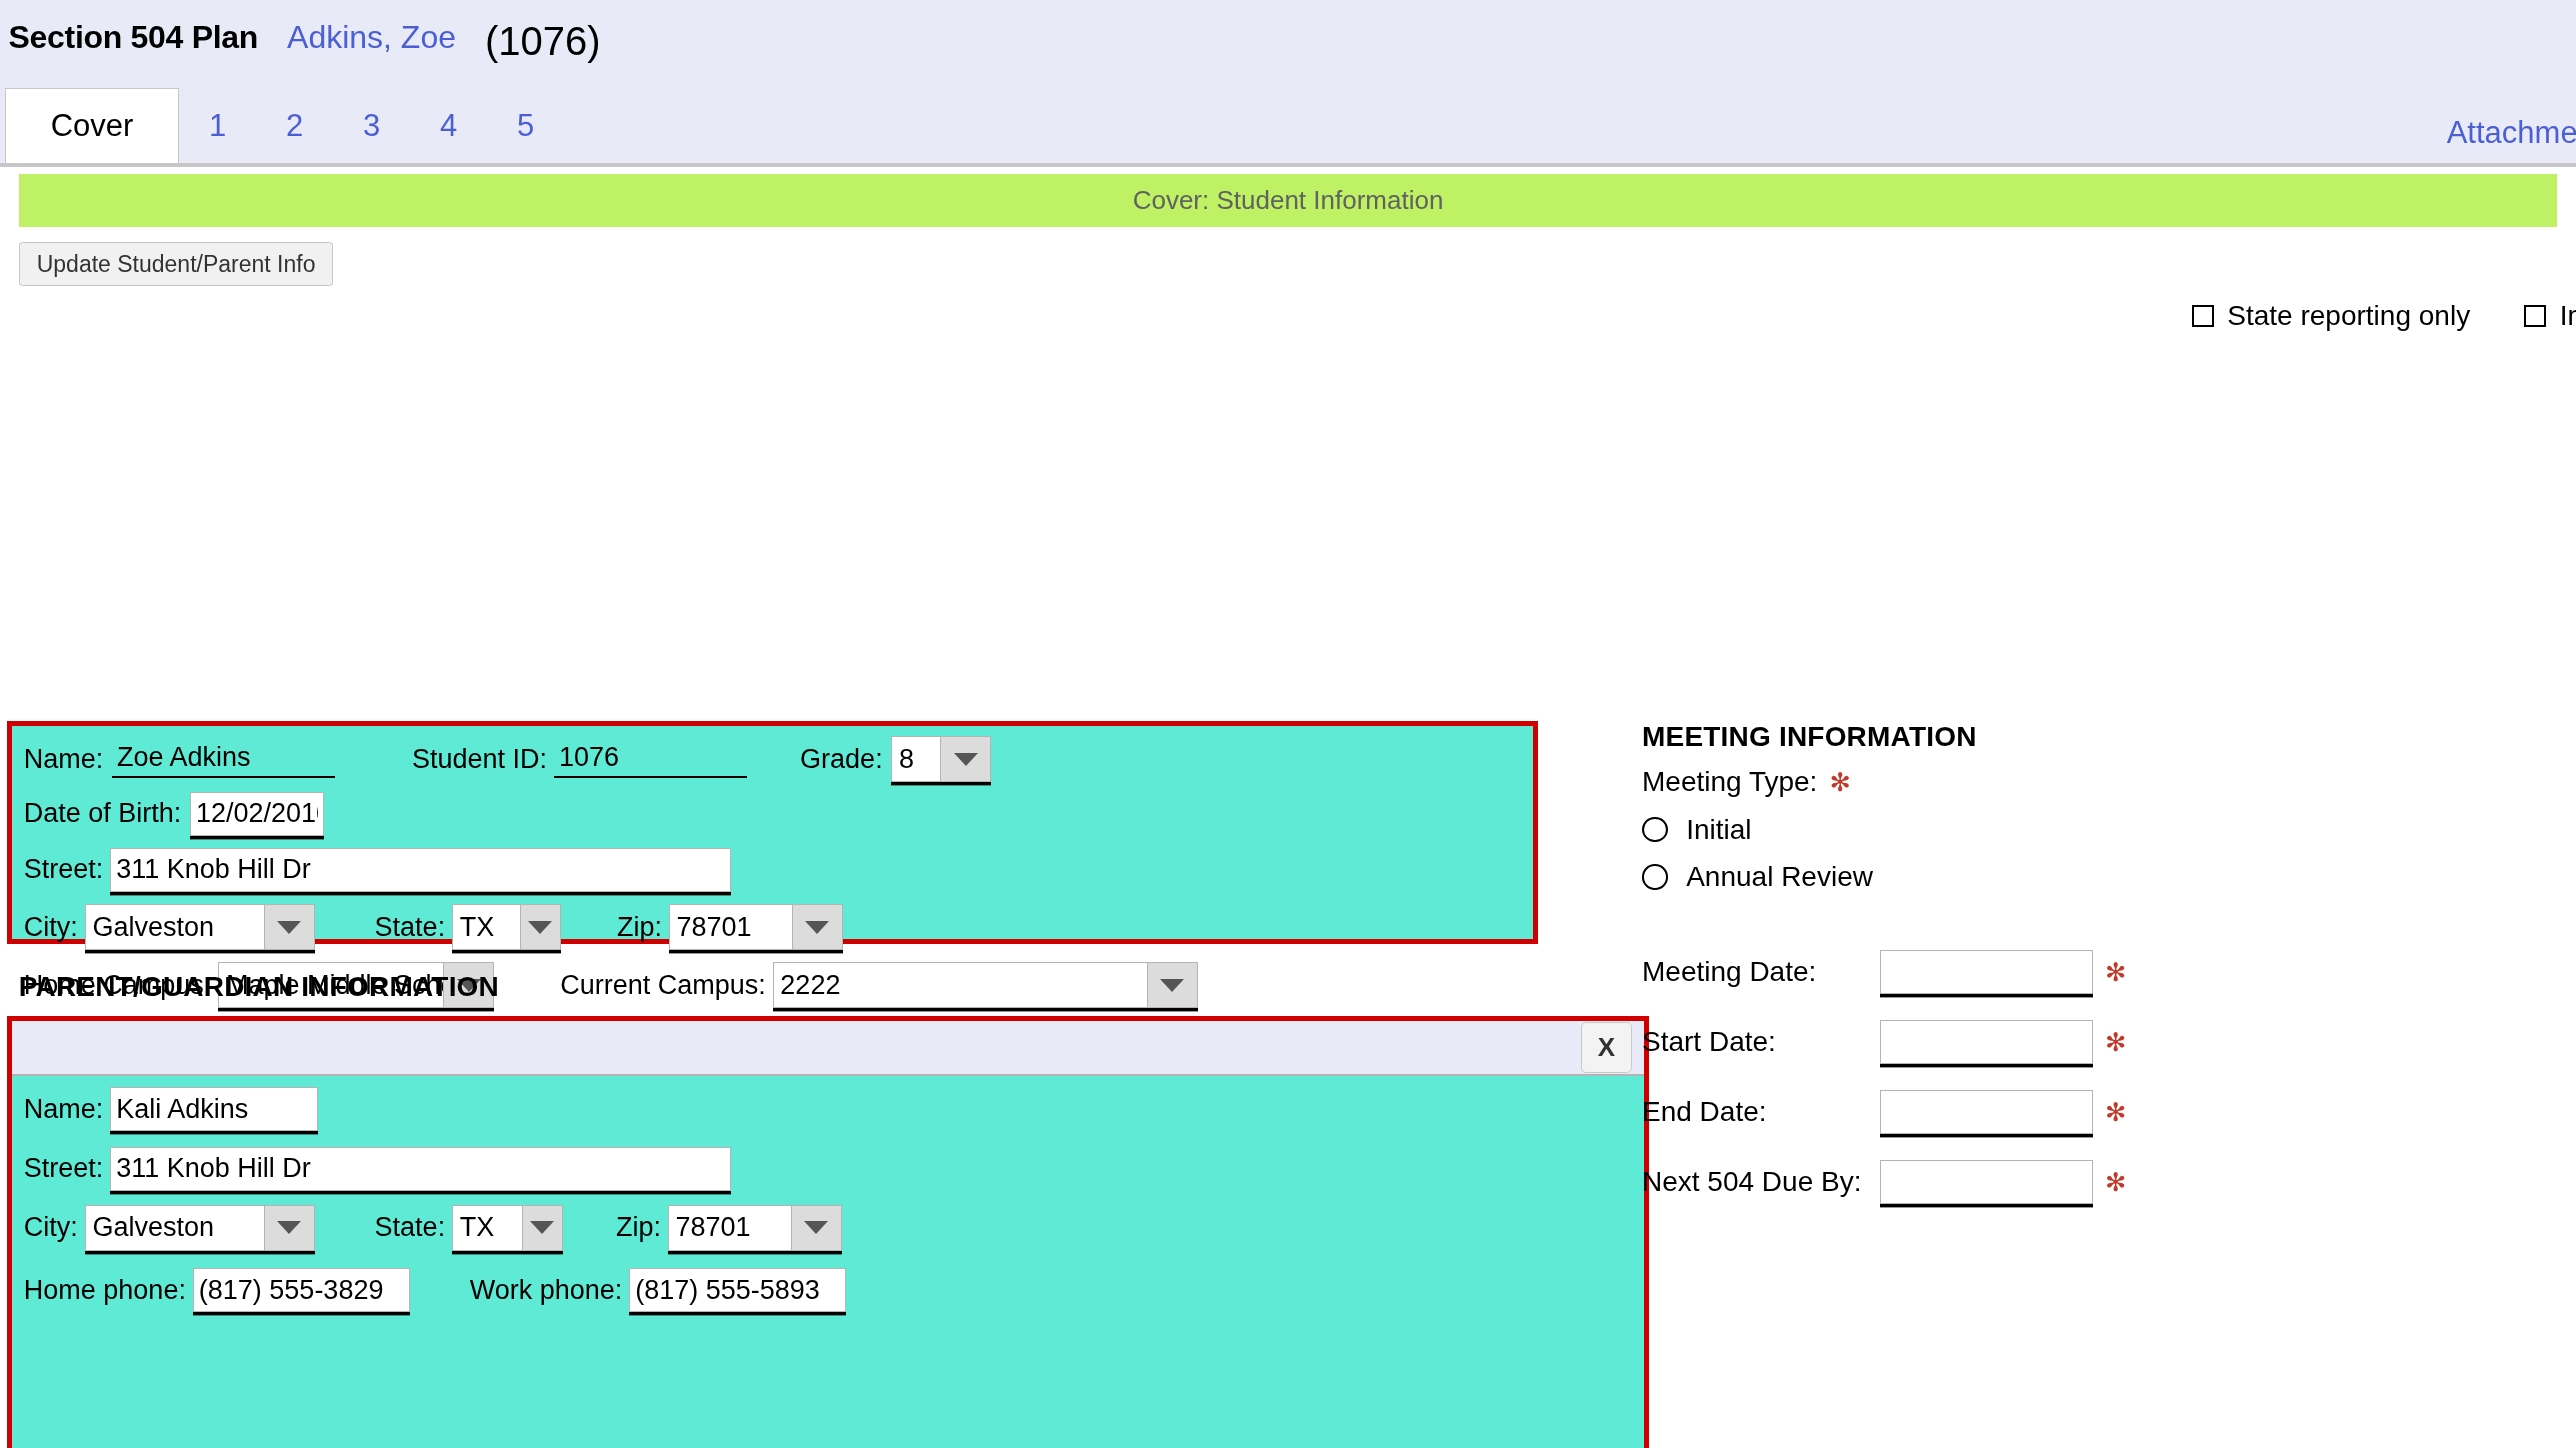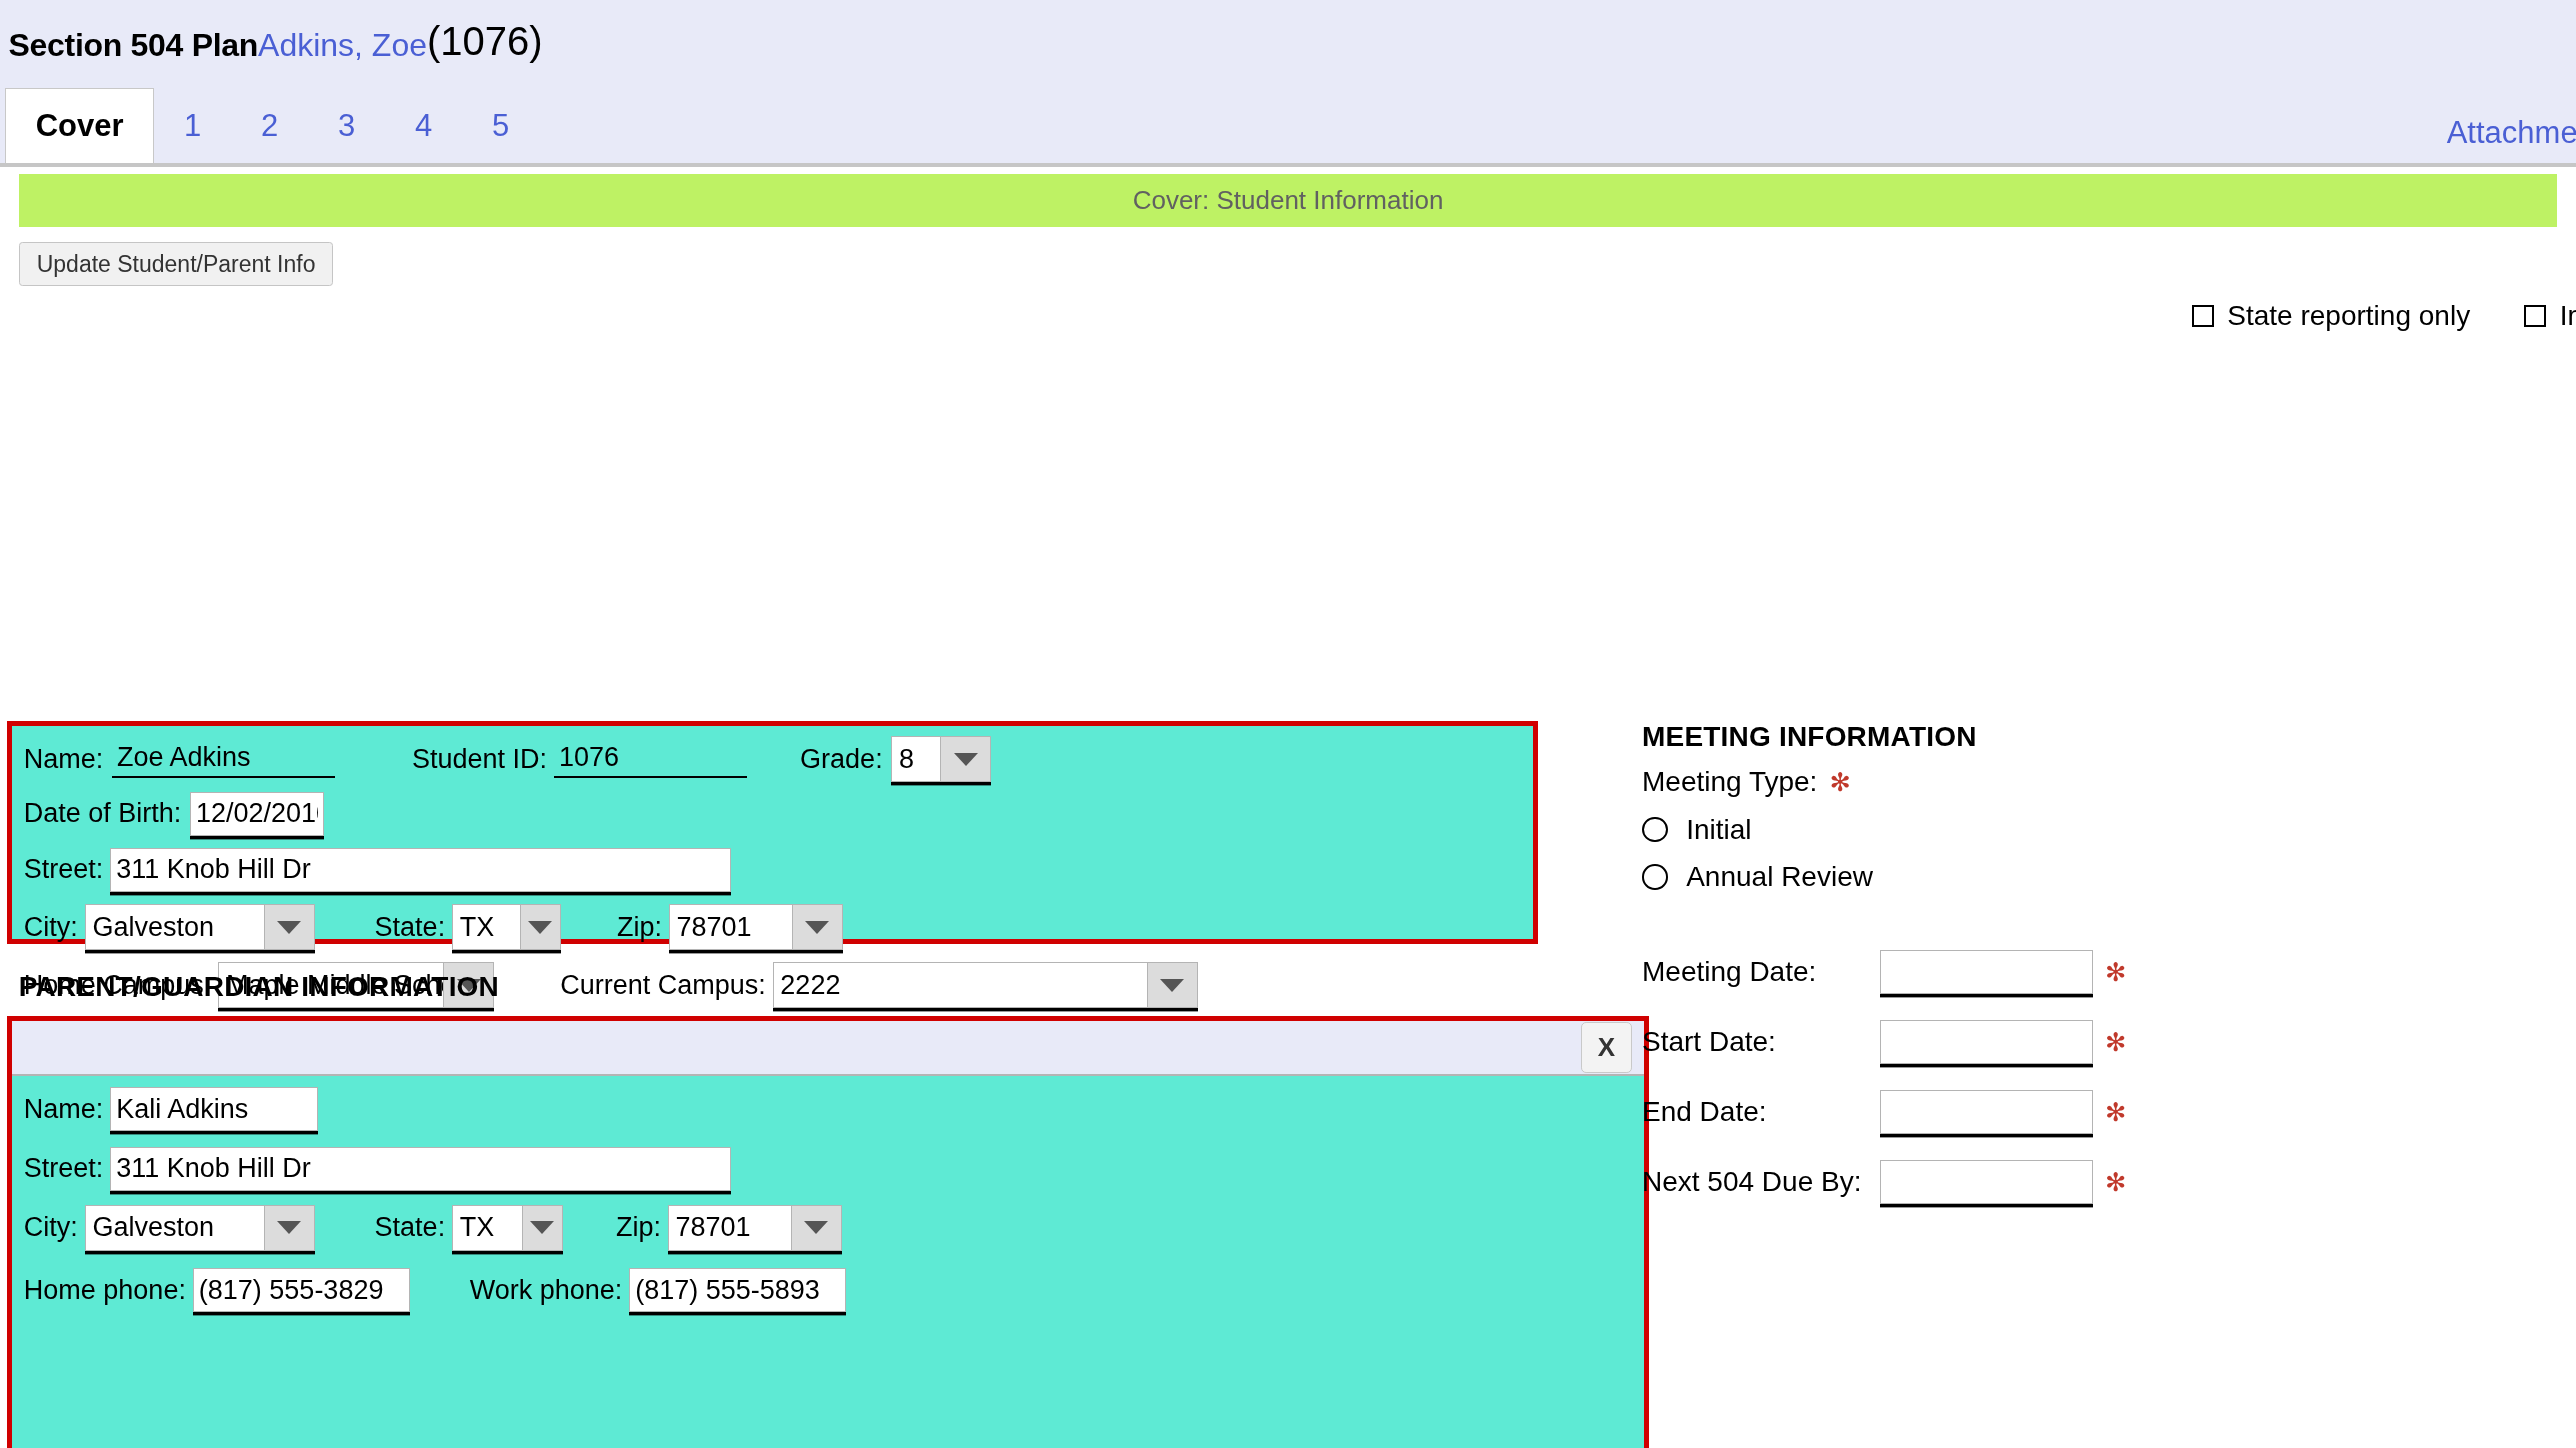--- a/index.html
+++ b/index.html
@@ -22,22 +22,22 @@
   .app-header {
     background: #e8eaf8;
     height: 167px;
     position: relative;
     box-sizing: border-box;
     border-bottom: 4.3px solid #c6c6c6;
   }
   .title-row {
     padding: 18.7px 0 0 8.5px;
     display: flex;
-    align-items: flex-end;
-    gap: 0;
+    align-items: flex-start;
+    gap: 29px;
   }
   .plan-title {
     font-weight: bold;
     font-size: 32px;
     letter-spacing: -0.3px;
     color: #000;
   }
   .student-link {
     color: #4a5fd4;
     font-size: 32px;
@@ -63,25 +63,25 @@
     align-items: center;
     justify-content: center;
     font-size: 31px;
     color: #4a5fd4;
     cursor: pointer;
     box-sizing: border-box;
   }
   .tab.active {
     background: #ffffff;
     color: #000;
-    font-weight: bold;
+    font-weight: normal;
     border-left: 1.7px solid #c8c8c8;
     border-top: 1.7px solid #c8c8c8;
     border-right: 1.7px solid #c8c8c8;
-    width: 149px;
+    width: 174px;
     margin-left: 5.1px;
   }
   .tab.num {
     width: 77px;
   }
   .attach-link {
     position: absolute;
     right: -43px;
     bottom: 12px;
     color: #4a5fd4;

